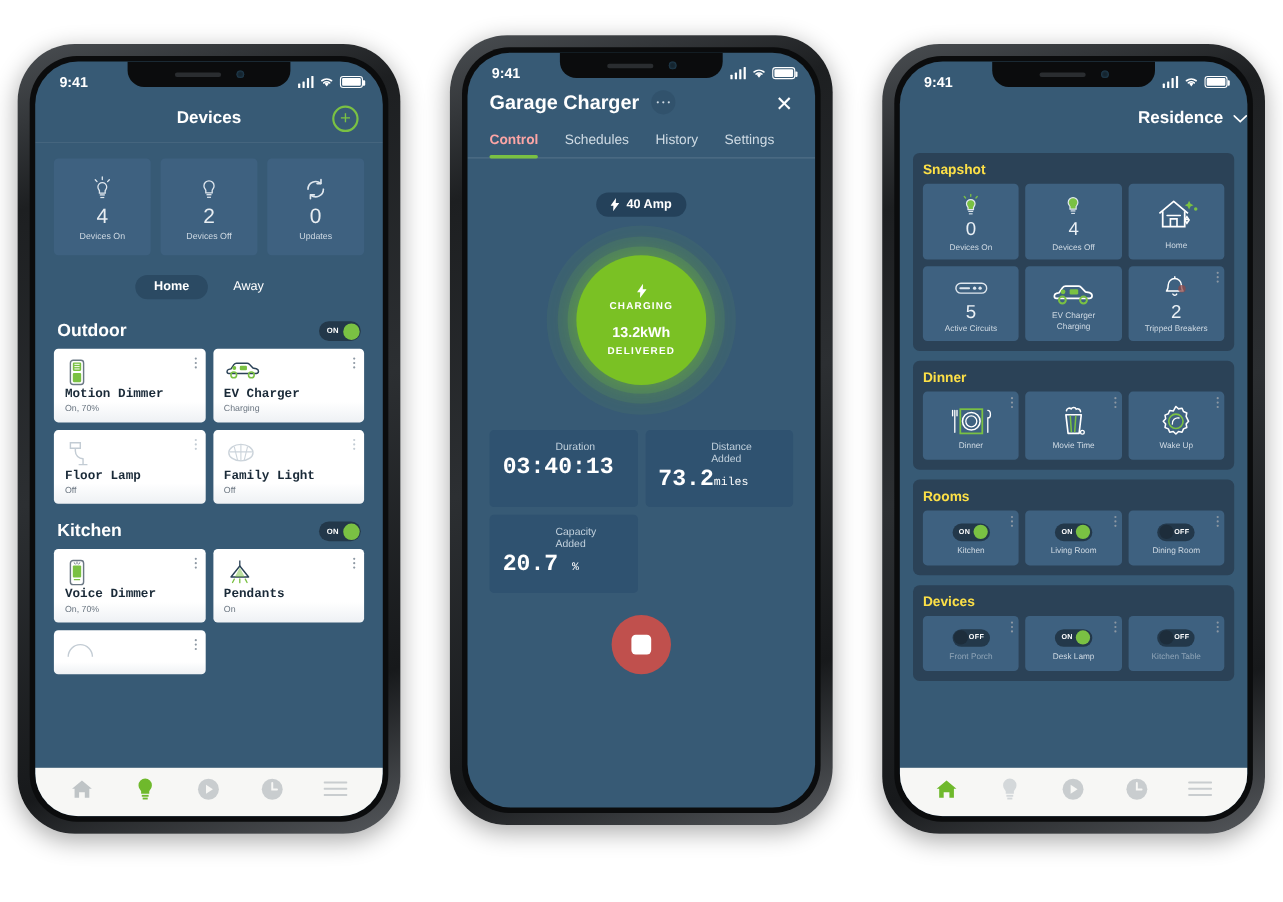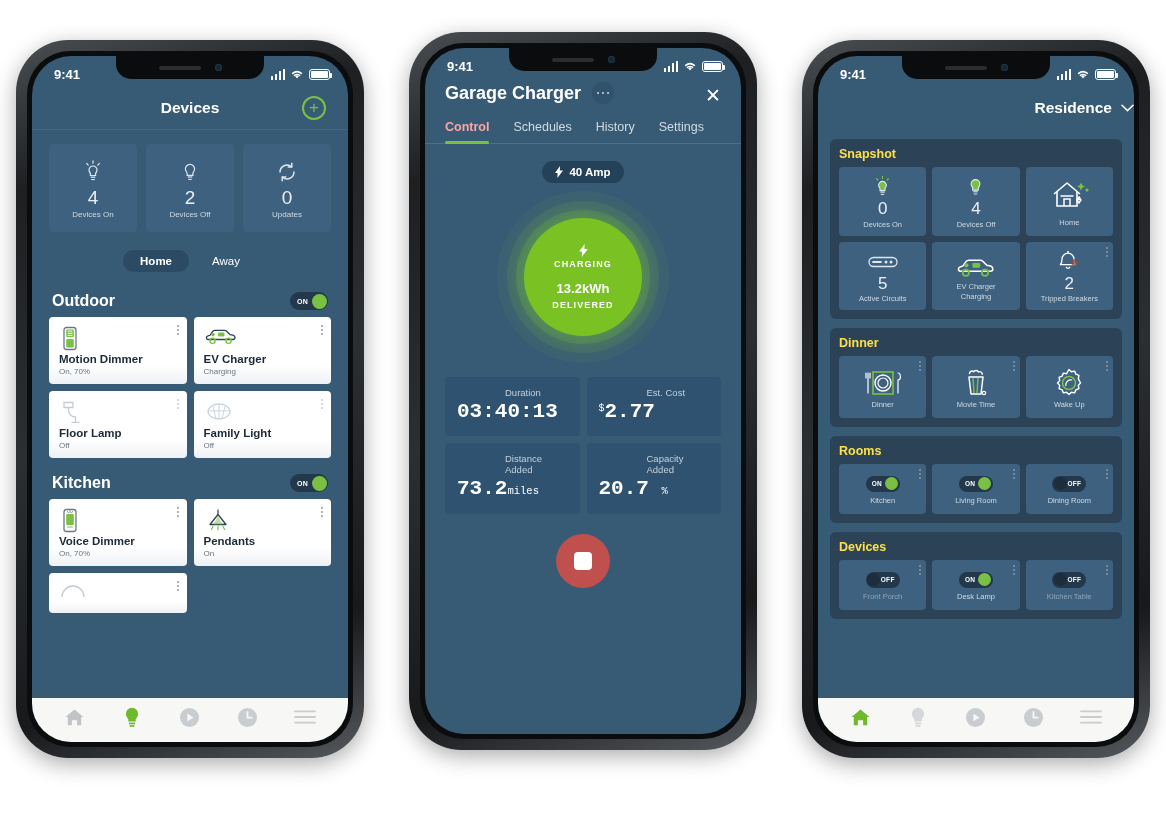--- a/index.html
+++ b/index.html
@@ -121,21 +121,21 @@
 
   .cards { display:flex; flex-wrap:wrap; gap:7px; padding:0 17px; }
   .dcard {
     width: calc(50% - 3.5px);
     background: linear-gradient(180deg,#ffffff 72%, #eef1f4 100%);
     border-radius:4px; padding:9px 10px 8px;
     position:relative; min-height:67px;
     display:flex; flex-direction:column; justify-content:space-between;
   }
   .dcard .ico { height:26px; display:flex; align-items:flex-start; }
-  .dcard .nm { color:#1a2a38; font-size:11.5px; font-weight:bold; line-height:1.1; margin-top:0; }
+  .dcard .nm { color:#1a2a38; font-size:11.5px; font-weight:bold; line-height:1.1; margin-top:0;font-family:Liberation Mono, monospace; }
   .dcard .st { color:#6a7580; font-size:8px; margin-top:1px; }
   .kebab { position:absolute; right:8px; top:8px; display:flex; flex-direction:column; gap:2px; }
   .kebab i { width:2px; height:2px; border-radius:50%; background:#8d98a3; display:block; }
   .kebab.lt i { background:#c3ccd4; }
 
   
   .navbar {
     flex:none; height:44px; background:#f7f7f5;
     display:flex; align-items:center; justify-content:space-around;
     padding: 0 14px 6px; z-index:20;
@@ -156,21 +156,21 @@
     color:#fff; font-size:19px; font-weight:300; line-height:1;
   }
   .tabs { display:flex; gap:24px; padding: 16px 20px 0; border-bottom:1px solid rgba(255,255,255,.13); }
   .tab { color:#cfdbe4; font-size:12.5px; padding-bottom:9px; position:relative; }
   .tab.active { color:#fca5a5; font-weight:bold; }
   .tab.active::after {
     content:""; position:absolute; left:0; right:0; bottom:-1px;
     height:3px; background:#7ac143; border-radius:2px;
   }
   .amp-pill {
-    margin: 17px auto 0; width: fit-content;
+    margin: 31px auto 0; width: fit-content;
     background:#24415a; border-radius:13px;
     padding:5px 13px; display:flex; align-items:center; gap:6px;
     color:#fff; font-size:11.5px; font-weight:bold;
   }
   .dial-wrap { position:relative; display:flex; align-items:center; justify-content:center; margin-top:8px; height:172px; }
   .glow { position:absolute; border-radius:50%; }
   .g3 { width:172px; height:172px; background:rgba(122,193,67,.07); }
   .g2 { width:152px; height:152px; background:rgba(122,193,67,.12); }
   .g1 { width:134px; height:134px; background:rgba(122,193,67,.20); }
   .dial {
@@ -565,24 +565,20 @@
               <span class="sub">DELIVERED</span>
             </div>
           </div>
 
           <div class="mgrid">
             <div class="mcard">
               <div class="k">Duration</div>
               <div class="v"><span>03:40:13</span></div>
             </div>
             <div class="mcard">
-              <div class="k">Est. Cost</div>
-              <div class="v"><span class="pre">$</span><span>2.77</span></div>
-            </div>
-            <div class="mcard">
               <div class="k">Distance Added</div>
               <div class="v"><span>73.2</span><small>miles</small></div>
             </div>
             <div class="mcard">
               <div class="k">Capacity Added</div>
               <div class="v"><span>20.7</span> <small>%</small></div>
             </div>
           </div>
 
           <div class="stop-wrap">

